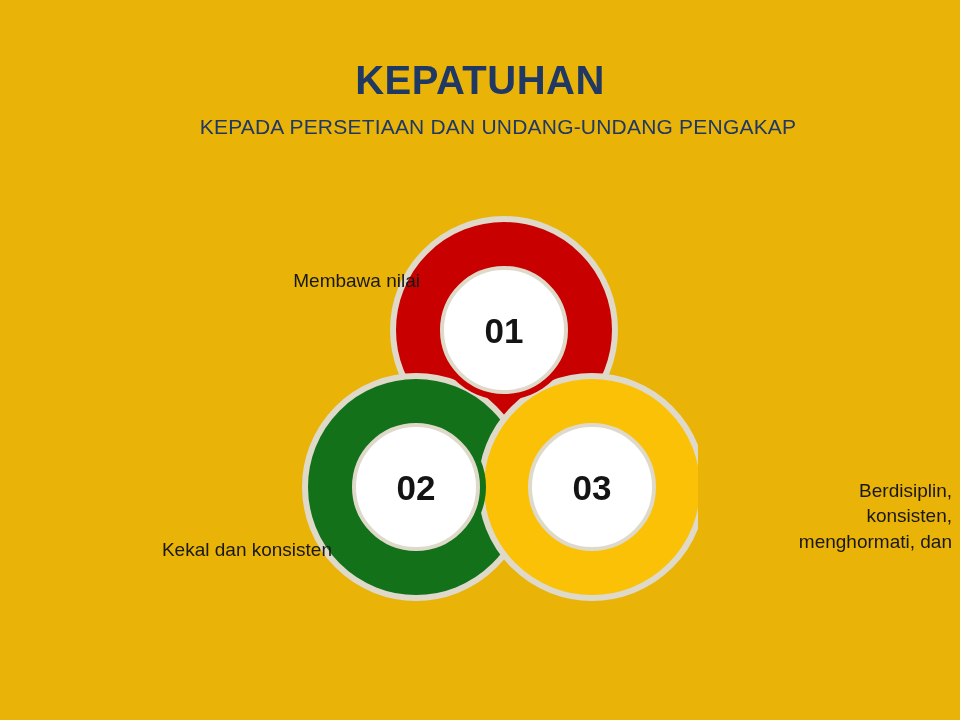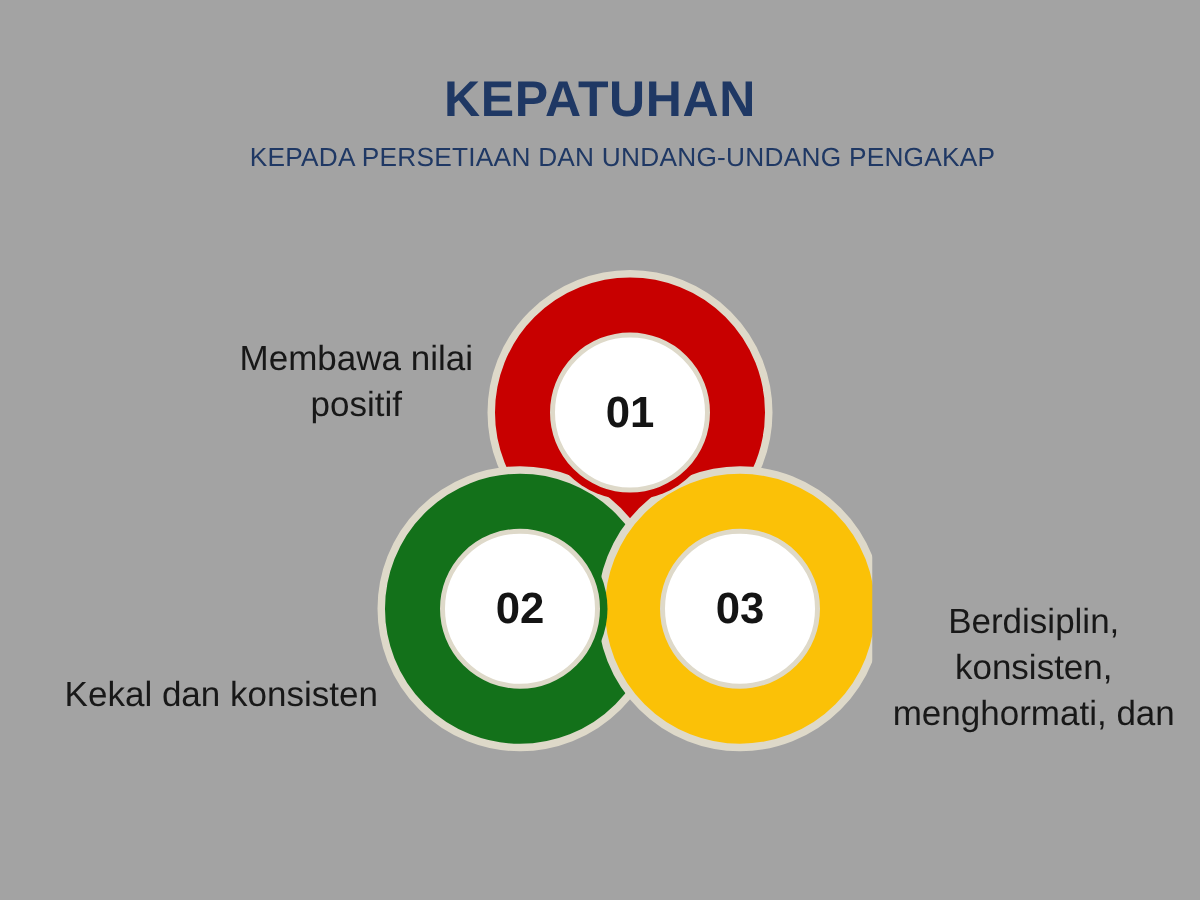--- a/index.html
+++ b/index.html
@@ -10,21 +10,21 @@
     width: 960px;
     height: 720px;
     background: #FFFFFF;
     font-family: "Liberation Sans", sans-serif;
     overflow: hidden;
   }
   #slide {
     position: relative;
     width: 960px;
     height: 720px;
-    background: #a3a3a3;
+    background: #eab308;
   }
 
   
   #title-block {
     position: absolute;
     left: 0;
     top: 58px;
     width: 960px;
     text-align: center;
   }
@@ -63,23 +63,23 @@
     font-family: "Liberation Sans", sans-serif;
     font-size: 35px;
     font-weight: bold;
     fill: #141414;
   }
 
   
   .callout {
     position: absolute;
     color: #181818;
-    font-size: 28px;
+    font-size: 19px;
     line-height: 1.33;
-    text-align: center;
+    text-align: right;
     font-weight: normal;
   }
   #callout-01 {
     left: 150px;
     top: 268px;
     width: 270px;
   }
   #callout-02 {
     left: 22px;
     top: 537px;
@@ -140,21 +140,20 @@
       <circle cx="314" cy="282" r="62" fill="#FFFFFF" stroke="#DED9C9" stroke-width="4"></circle>
 
       <text class="ring-number" x="226" y="125" text-anchor="middle" dominant-baseline="central">01</text>
       <text class="ring-number" x="138" y="282" text-anchor="middle" dominant-baseline="central">02</text>
       <text class="ring-number" x="314" y="282" text-anchor="middle" dominant-baseline="central">03</text>
     </svg>
   </div>
 
   <div class="callout" id="callout-01">
     <span class="callout-line">Membawa nilai</span>
-    <span class="callout-line">positif</span>
   </div>
 
   <div class="callout" id="callout-02">
     <span class="callout-line">Kekal dan konsisten</span>
   </div>
 
   <div class="callout" id="callout-03">
     <span class="callout-line">Berdisiplin,</span>
     <span class="callout-line">konsisten,</span>
     <span class="callout-line">menghormati, dan</span>

